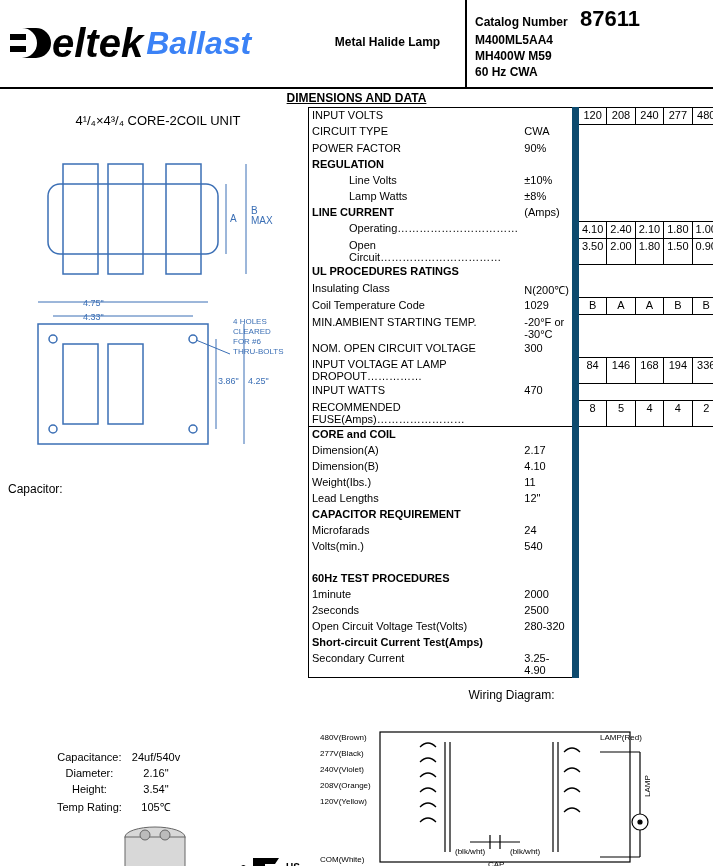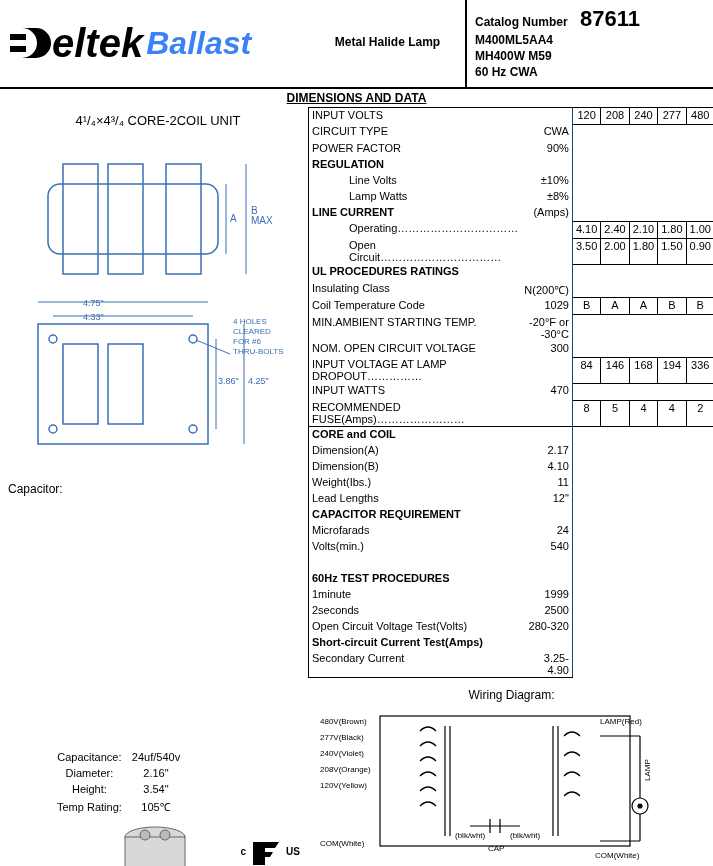--- a/index.html
+++ b/index.html
@@ -17,31 +17,31 @@
 .left-col{width:314px;padding:6px 0 0 8px}
 .right-col{flex:1}
 .core-title{font-size:13px;text-align:center;margin-bottom:16px}
 .svg-box{display:block}
 .cap-label{font-size:12px;margin-top:8px}
 .cap-specs{margin:60px 0 0 55px;font-size:11px}
 .cap-specs td{padding:1px 8px 1px 0}
 .data-table{border-collapse:collapse;width:100%;font-size:11px}
 .data-table td,.data-table th{border:1px solid #000;padding:1px 3px;vertical-align:top;height:14px}
 .data-table .lbl{width:230px;border-left:1px solid #000;border-right:none}
-.data-table .val{width:50px;text-align:right;border-left:none;border-right:1px solid #0c4a6e}
+.data-table .val{width:50px;border-left:none;border-right:7px solid #0c4a6e}
 .data-table .v5{width:30px;text-align:center}
 .data-table .noborder{border-top:none;border-bottom:none}
 .data-table .nt{border-top:none}
 .data-table .nb{border-bottom:none}
 .bold{font-weight:bold}
 .indent1{padding-left:40px !important}
 .bottom{display:flex;margin-top:10px}
 .bottom-left{width:310px;text-align:center}
 .bottom-right{flex:1}
-.wiring-title{text-align:center;font-size:12px;margin-bottom:4px}
+.wiring-title{text-align:center;font-size:12px;margin-bottom:20px}
 .ul-mark{font-size:11px;text-align:right;margin:10px 20px 0 0}
 </style>
 </head>
 <body>
 
 <div class="header">
   <div class="logo-cell">
     <svg width="42" height="34" viewBox="0 0 42 34">
         <path d="M0 8h16v6H0zM0 20h16v6H0zM12 2h14a15 15 0 0 1 0 30H12a15 15 0 0 0 0-30z" fill="#000"></path>
       </svg>
@@ -259,21 +259,21 @@
       <tr>
             <td class="lbl noborder">&nbsp;</td>
             <td class="val noborder"></td>
           </tr>
       <tr>
             <td class="lbl noborder bold">60Hz TEST PROCEDURES</td>
             <td class="val noborder"></td>
           </tr>
       <tr>
             <td class="lbl noborder">1minute</td>
-            <td class="val noborder">1999</td>
+            <td class="val noborder">2000</td>
           </tr>
       <tr>
             <td class="lbl noborder">2seconds</td>
             <td class="val noborder">2500</td>
           </tr>
       <tr>
             <td class="lbl noborder">Open Circuit Voltage Test(Volts)</td>
             <td class="val noborder">280-320</td>
           </tr>
       <tr>

